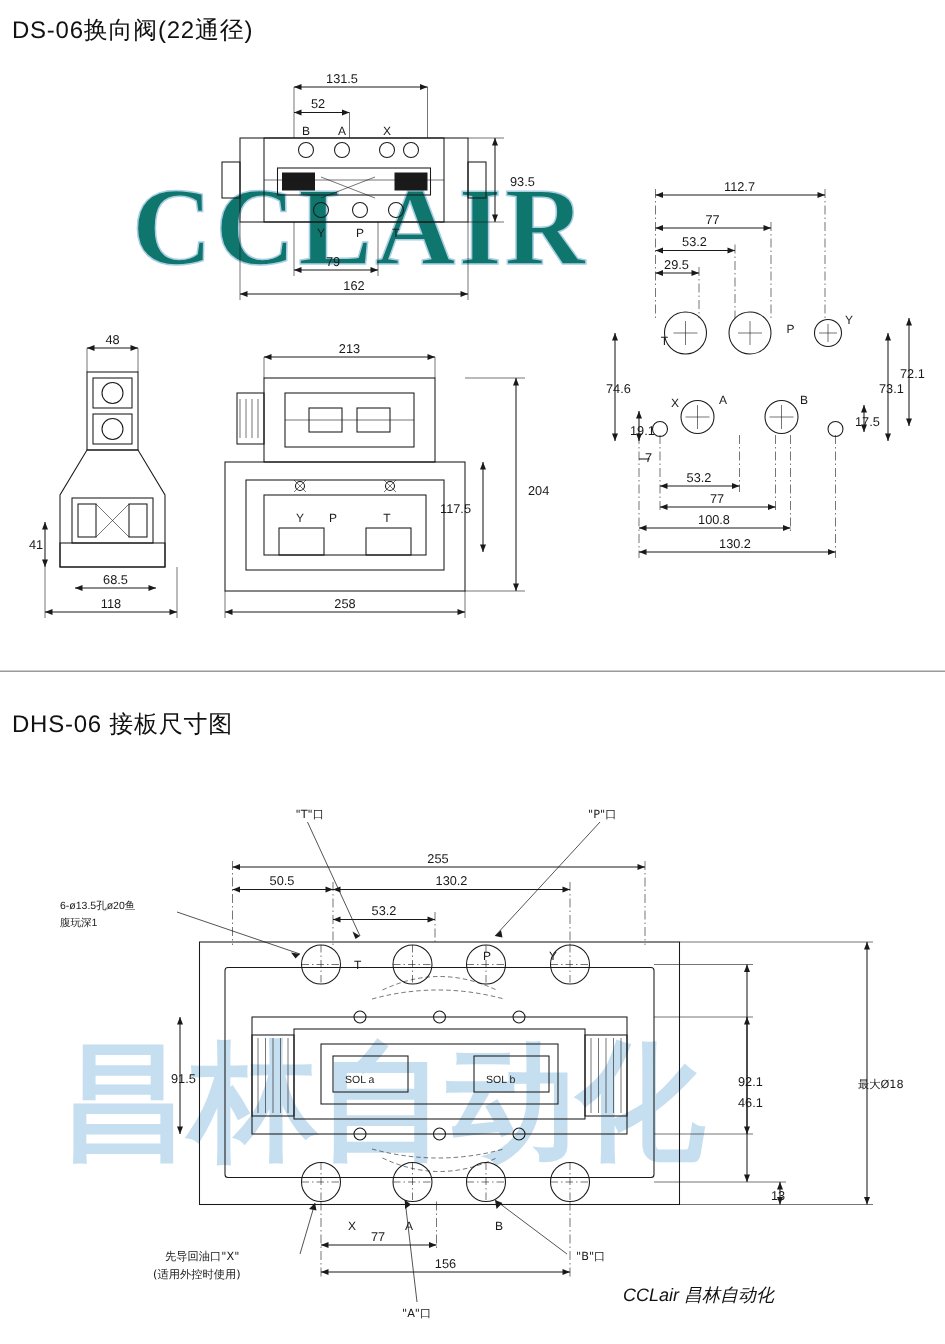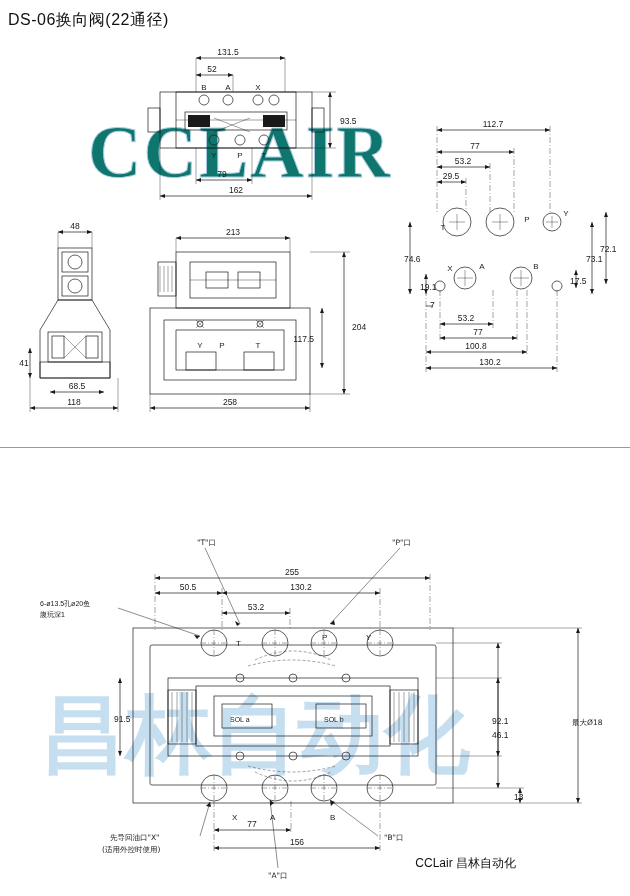--- a/index.html
+++ b/index.html
@@ -60,20 +60,21 @@
   
   .canvas{position:absolute;left:0;top:0;}
 
   
   #footer-brand{
     position:absolute;
     right:12px;top:855px;
     font-size:12px;
     color:#111;
     white-space:nowrap;
+    font-style:italic;
   }
 
   
   svg text{
     font-family:"Liberation Sans", sans-serif;
     fill:#1a1a1a;
   }
   svg .dim{font-size:8.5px;}
   svg .lbl{font-size:8px;}
   svg .sml{font-size:7px;}
@@ -344,20 +345,21 @@
     <text class="lbl" x="443" y="230" text-anchor="middle">T</text>
     <text class="lbl" x="527" y="222" text-anchor="middle">P</text>
     <text class="lbl" x="566" y="216" text-anchor="middle">Y</text>
     <text class="lbl" x="450" y="271" text-anchor="middle">X</text>
     <text class="lbl" x="482" y="269" text-anchor="middle">A</text>
     <text class="lbl" x="536" y="269" text-anchor="middle">B</text>
   </svg>
 
   <div class="divider" id="divider-1"></div>
 
+  <div class="title" id="title-bottom">DHS-06 接板尺寸图</div>
 
   <div class="wm" id="wm-bottom">昌林自动化</div>
 
   <svg class="canvas" style="top:500px" width="630" height="390" viewBox="0 0 630 390">
     <g fill="none" stroke="#1a1a1a" stroke-width="0.7">
 
       <line x1="205" y1="48" x2="240" y2="124" stroke-width="0.5"></line>
       <path d="M240 124 l-5 -3 l2 5 z" fill="#1a1a1a" stroke="none"></path>
       <line x1="400" y1="48" x2="330" y2="124" stroke-width="0.5"></line>
       <path d="M330 124 l4 -4 l1 5 z" fill="#1a1a1a" stroke="none"></path>

